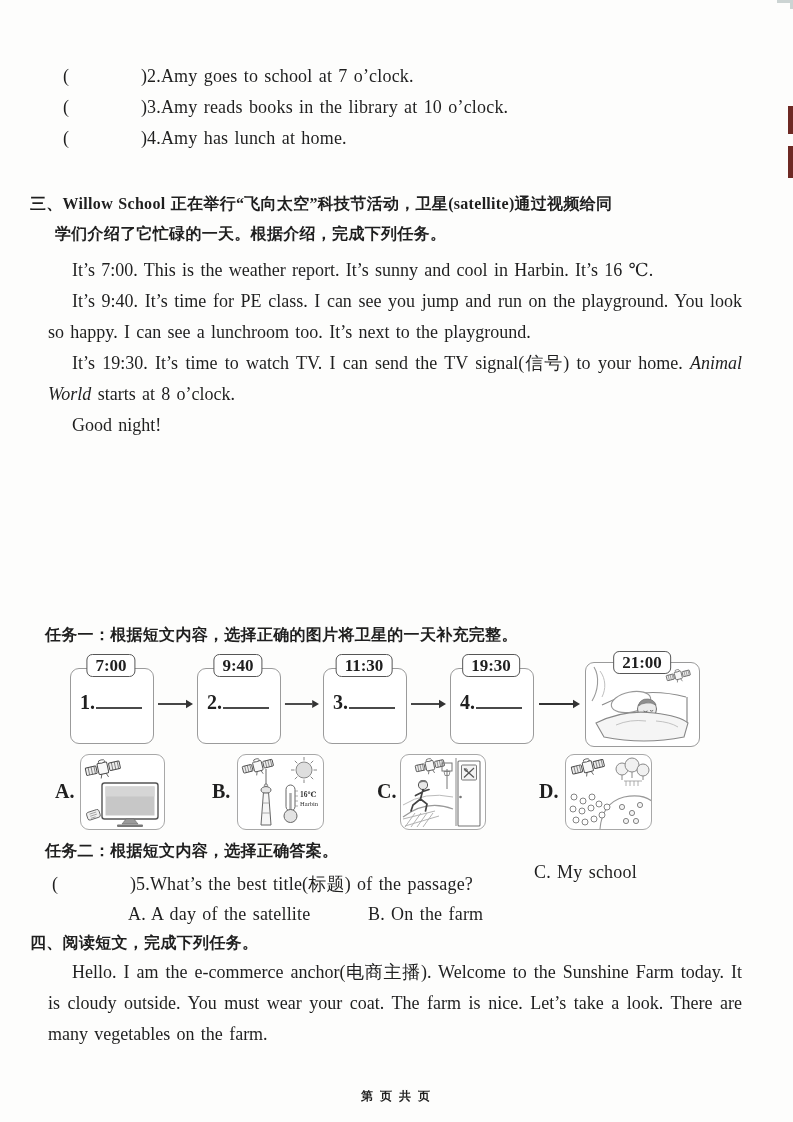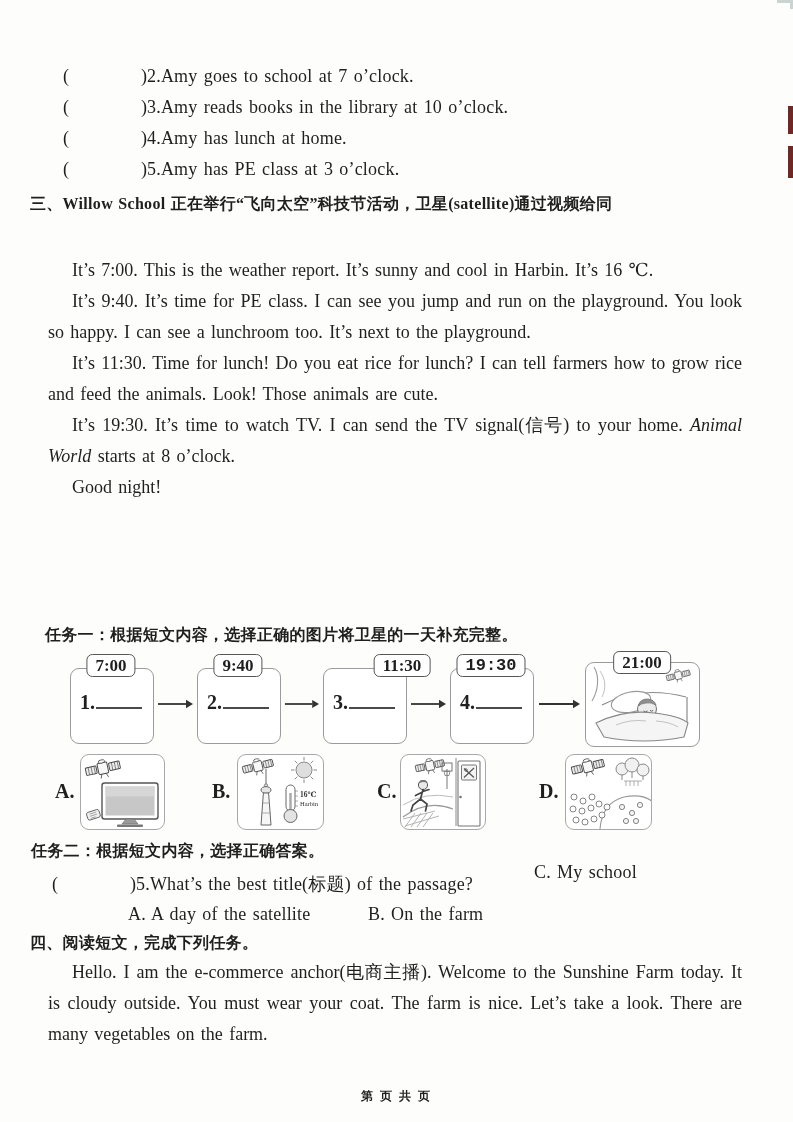--- a/index.html
+++ b/index.html
@@ -55,30 +55,27 @@
 
   <div class="abs txt" style="left:63px;top:66px;font-family:Liberation Serif, serif;">
     <span class="paren">(    )</span><span>2.</span><span>Amy goes to school at 7 o’clock.</span>
   </div>
   <div class="abs txt" style="left:63px;top:97px;">
     <span class="paren">(    )</span><span>3.</span><span>Amy reads books in the library at 10 o’clock.</span>
   </div>
   <div class="abs txt" style="left:63px;top:128px;">
     <span class="paren">(    )</span><span>4.</span><span>Amy has lunch at home.</span>
   </div>
-  <div class="abs txt" style="left:63px;top:159px;">
-    <span class="paren">(    )</span><span>5.</span><span>Amy has PE class at 3 o’clock.</span>
-  </div>
 
   <div class="abs cnbold" style="left:30px;top:194px;width:733px;">三、Willow School 正在举行“飞向太空”科技节活动，卫星(satellite)通过视频给同</div>
+  <div class="abs cnbold" style="left:55px;top:224px;width:708px;">学们介绍了它忙碌的一天。根据介绍，完成下列任务。</div>
 
   <div class="abs para-block" style="left:48px;top:255px;">
     <p class="para">It’s 7:00. This is the weather report. It’s sunny and cool in Harbin. It’s 16 ℃.</p>
     <p class="para">It’s 9:40. It’s time for PE class. I can see you jump and run on the playground. You look so happy. I can see a lunchroom too. It’s next to the playground.</p>
-    <p class="para">It’s 11:30. Time for lunch! Do you eat rice for lunch? I can tell farmers how to grow rice and feed the animals. Look! Those animals are cute.</p>
     <p class="para"><span>It’s 19:30. It’s time to watch TV. I can send the TV signal(信号) to your home. </span><span class="ital">Animal World</span><span> starts at 8 o’clock.</span></p>
     <p class="para">Good night!</p>
   </div>
 
   <div class="abs cnbold" style="left:45px;top:625px;">任务一：根据短文内容，选择正确的图片将卫星的一天补充完整。</div>
 
   <div class="time-tab" style="left:111px;top:654px;">7:00</div>
   <div class="slot-box" style="left:70px;top:668px;width:82px;height:74px;">
     <div class="blank"><span>1.</span><span class="bline"></span></div>
   </div>
@@ -93,32 +90,32 @@
   <div class="slot-box" style="left:197px;top:668px;width:82px;height:74px;">
     <div class="blank"><span>2.</span><span class="bline"></span></div>
   </div>
   <div class="arrow" style="left:283px;top:697px;">
     <svg width="37" height="14" viewBox="0 0 38 14">
         <line x1="2" y1="7" x2="30" y2="7" stroke="#333" stroke-width="1.8"></line>
         <path d="M30 2.8 L37 7 L30 11.2 Z" fill="#333"></path>
       </svg>
   </div>
 
-  <div class="time-tab" style="left:364px;top:654px;margin-left:38px;">11:30</div>
+  <div class="time-tab" style="left:364px;top:654px;">11:30</div>
   <div class="slot-box" style="left:323px;top:668px;width:82px;height:74px;">
     <div class="blank"><span>3.</span><span class="bline"></span></div>
   </div>
   <div class="arrow" style="left:409px;top:697px;">
     <svg width="38" height="14" viewBox="0 0 38 14">
         <line x1="2" y1="7" x2="30" y2="7" stroke="#333" stroke-width="1.8"></line>
         <path d="M30 2.8 L37 7 L30 11.2 Z" fill="#333"></path>
       </svg>
   </div>
 
-  <div class="time-tab" style="left:491px;top:654px;font-family:Liberation Mono, monospace;">19:30</div>
+  <div class="time-tab" style="left:491px;top:654px;">19:30</div>
   <div class="slot-box" style="left:450px;top:668px;width:82px;height:74px;">
     <div class="blank"><span>4.</span><span class="bline"></span></div>
   </div>
   <div class="arrow" style="left:537px;top:697px;">
     <svg width="44" height="14" viewBox="0 0 44 14">
         <line x1="2" y1="7" x2="36" y2="7" stroke="#333" stroke-width="1.8"></line>
         <path d="M36 2.8 L43 7 L36 11.2 Z" fill="#333"></path>
       </svg>
   </div>
 
@@ -227,21 +224,21 @@
       <g fill="#f4f4f4" stroke="#777" stroke-width="0.9">
         <circle cx="56" cy="52" r="2.6"></circle>
           <circle cx="66" cy="58" r="2.6"></circle>
           <circle cx="74" cy="50" r="2.6"></circle>
         <circle cx="60" cy="66" r="2.6"></circle>
           <circle cx="70" cy="66" r="2.6"></circle>
       </g>
     </svg>
   </div>
 
-  <div class="abs cnbold" style="left:31px;top:841px;">任务二：根据短文内容，选择正确答案。</div>
+  <div class="abs cnbold" style="left:45px;top:841px;">任务二：根据短文内容，选择正确答案。</div>
 
   <div class="abs txt" style="left:52px;top:872px;">
     <span class="paren">(    )</span><span>5.</span><span>What’s the best title(标题) of the passage?</span>
   </div>
   <div class="abs txt" style="left:128px;top:904px;text-align:center;">A. A day of the satellite</div>
   <div class="abs txt" style="left:368px;top:904px;">B. On the farm</div>
   <div class="abs txt" style="left:534px;top:862px;">C. My school</div>
 
   <div class="abs cnbold" style="left:30px;top:933px;">四、阅读短文，完成下列任务。</div>
   <div class="abs para-block" style="left:48px;top:957px;">

